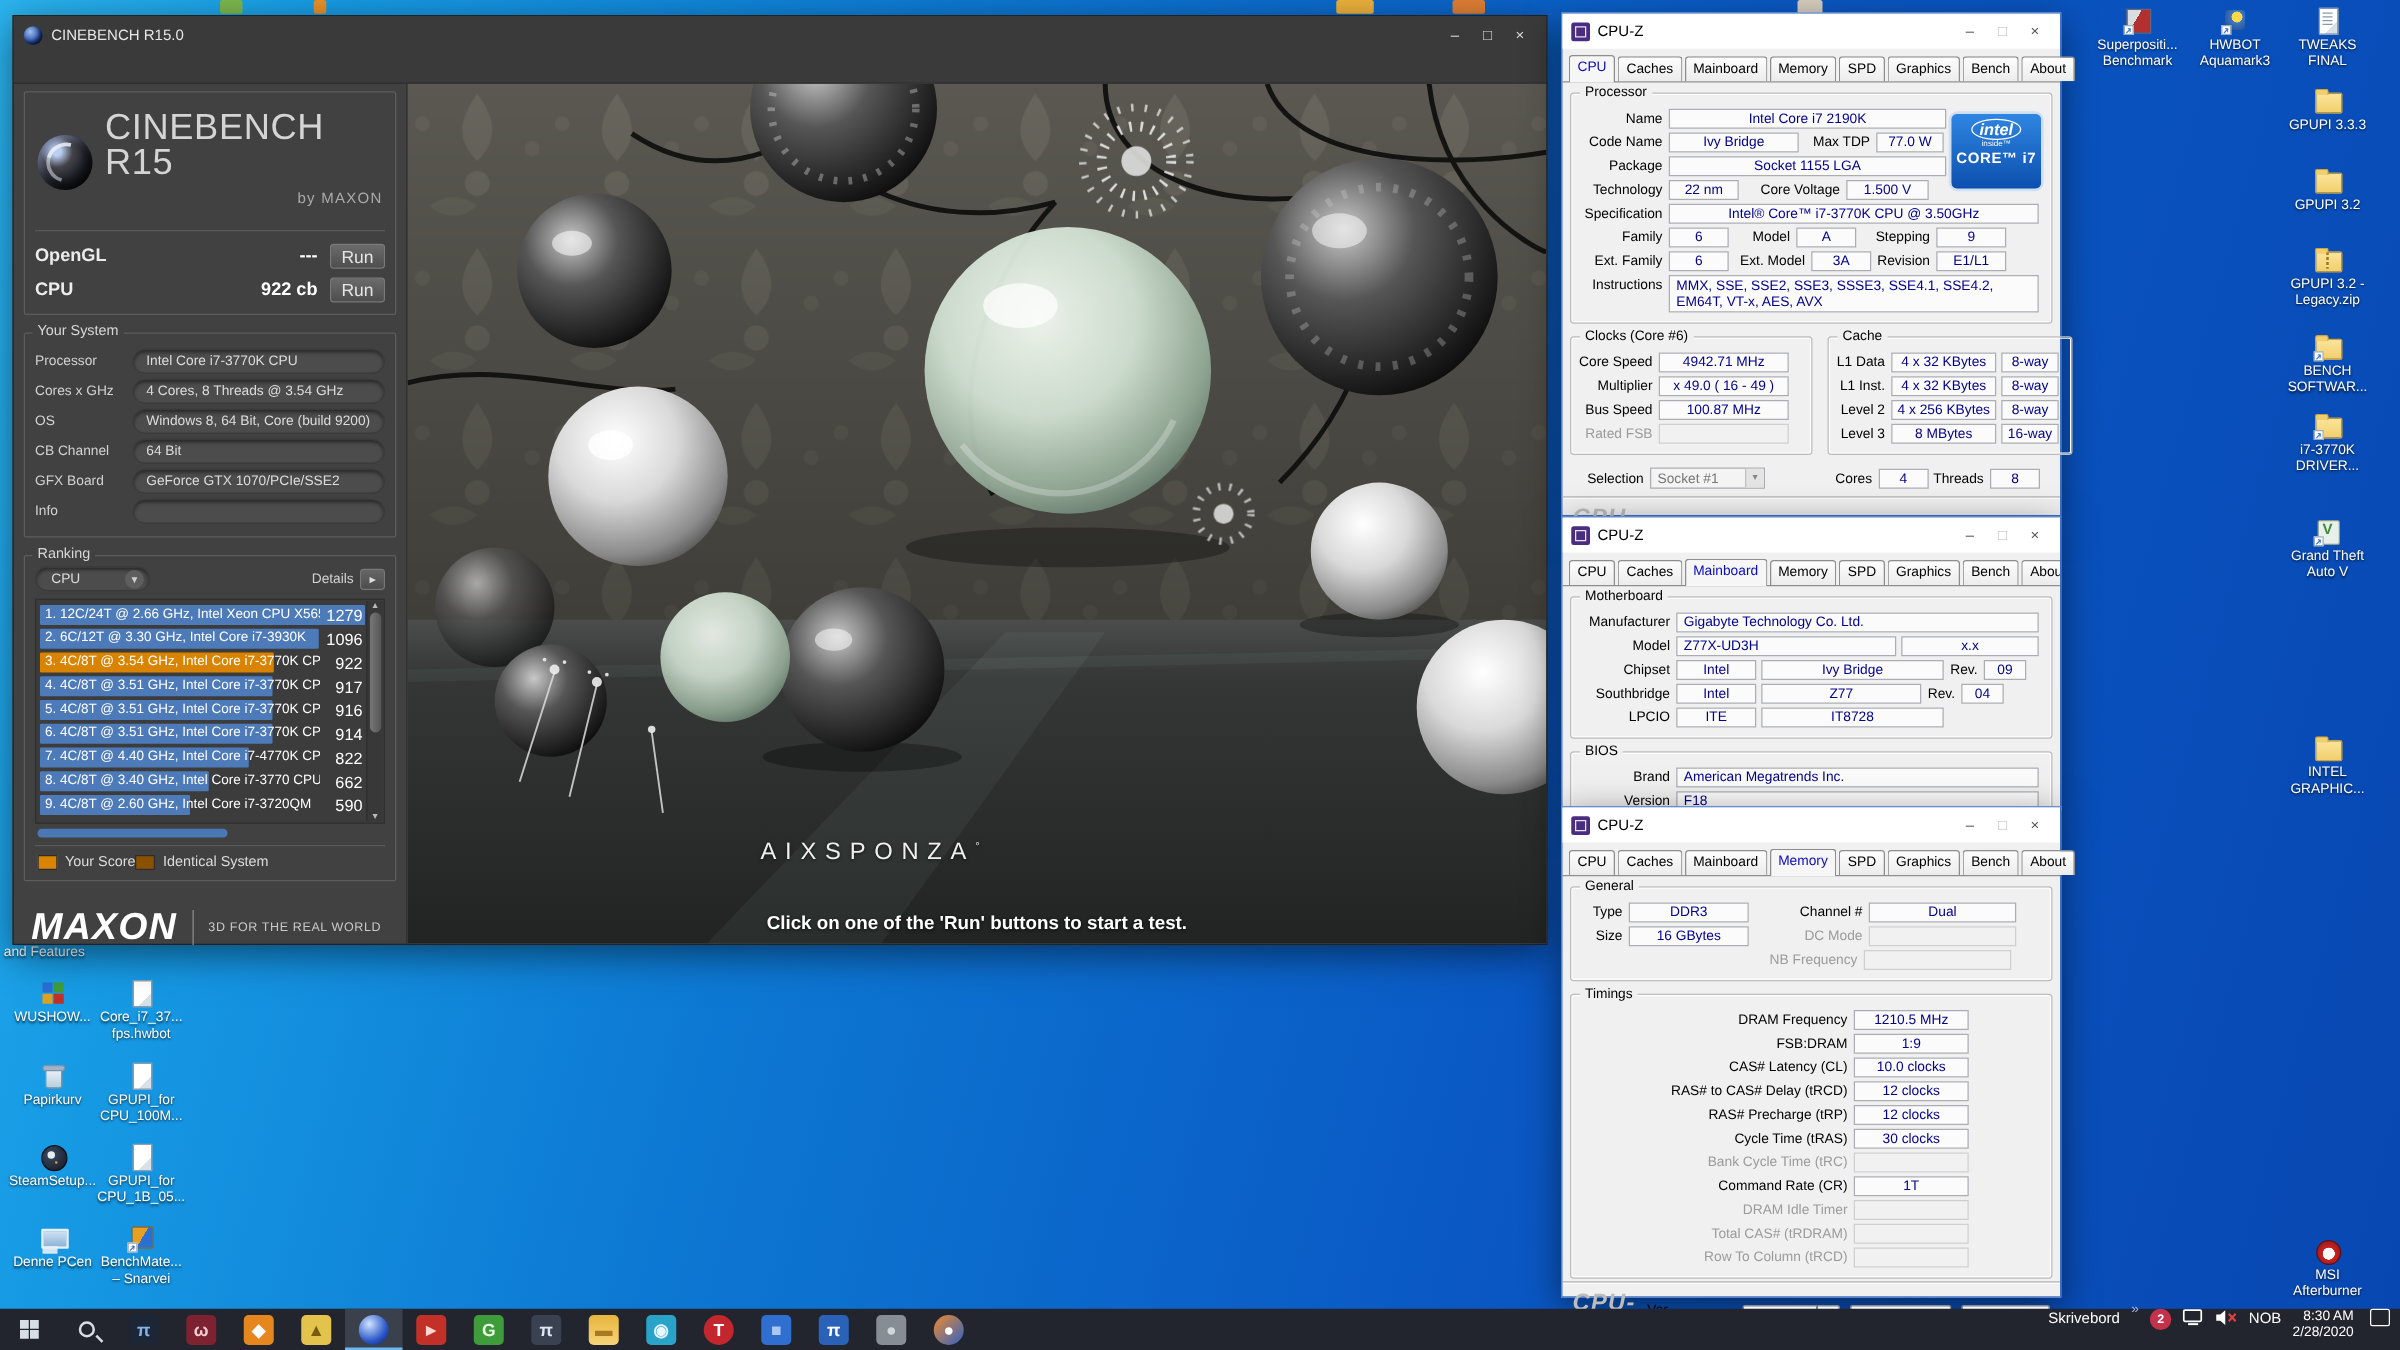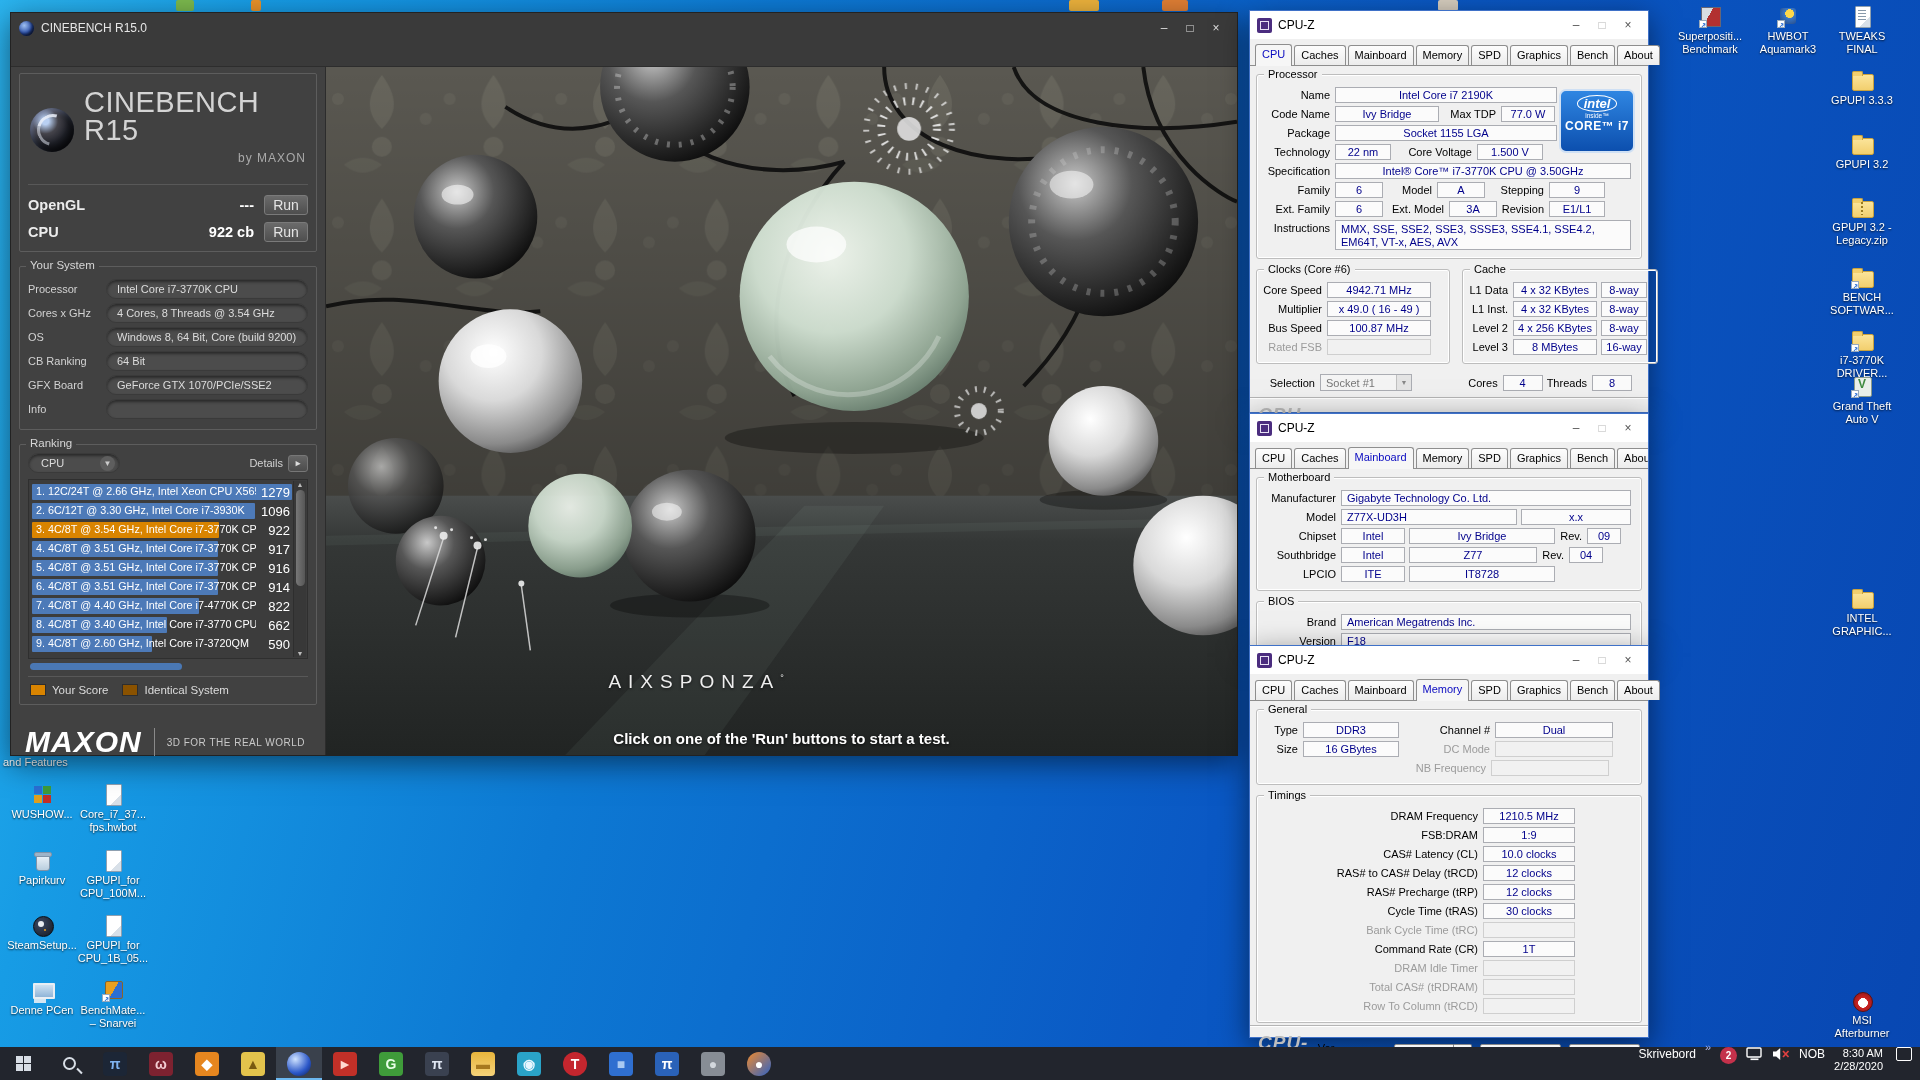--- a/index.html
+++ b/index.html
@@ -107,21 +107,21 @@
   .rk-list { border:1px solid #2f2f2f; background:#3c3c3c; padding:3px 15px 3px 3px; position:relative; height:180px; overflow:hidden; }
   .rk-vsb { position:absolute; right:1px; top:1px; bottom:1px; width:13px; background:#383838; border-left:1px solid #2e2e2e; display:flex; flex-direction:column; align-items:center; font-size:7px; color:#bbb; }
   .rk-vsb .thumb { width:9px; flex:0 0 96px; margin:2px 0; background:linear-gradient(90deg,#777,#565656); border-radius:5px; }
   .rk-row { position:relative; height:19px; margin:0 0 0 0; }
   .rk-bar { position:absolute; left:0; top:1px; bottom:2px; background:#4d7ab8; border-radius:1px; }
   .rk-row.self .rk-bar { background:#d98400; }
   .rk-text { position:absolute; left:4px; top:2px; right:36px; color:#fff; font-size:10.8px; white-space:nowrap; overflow:hidden; }
   .rk-score { position:absolute; right:2px; top:2px; width:32px; text-align:right; color:#fff; font-size:13px; }
   .rk-hsb { height:8px; margin:4px 2px 2px; }
   .rk-hsb i { display:block; width:55%; height:7px; background:#4a78b4; border-radius:4px; }
-  .rk-leg-row { display:flex; gap:14px; border-top:1px solid #585858; margin-top:5px; padding:7px 2px 2px; }
+  .rk-leg-row { display:flex; gap:0; border-top:1px solid #585858; margin-top:5px; padding:7px 2px 2px; }
   .rk-leg { display:flex; align-items:center; gap:6px; color:#dcdcdc; font-size:11.5px; }
   .rk-leg i { width:16px; height:12px; display:block; border:1px solid #2e2e2e; }
   .rk-leg em { font-style:normal; }
   .cb-foot { margin-top:16px; display:flex; align-items:center; gap:12px; padding:4px 6px; }
   .cb-maxon { color:#fff; font-size:30px; font-weight:800; letter-spacing:1px; font-style:italic; }
   .cb-foot i { width:1px; height:28px; background:#8a8a8a; }
   .cb-tag { color:#c9c9c9; font-size:10px; letter-spacing:.5px; }
   .cb-view { flex:1; position:relative; background:#4a4843; overflow:hidden; border-left:1px solid #2c2c2c; }
   .cb-view svg { position:absolute; inset:0; width:100%; height:100%; }
   .cb-watermark { position:absolute; left:31%; bottom:62px; color:#efefef; font-size:19px; letter-spacing:7px; text-shadow:0 1px 3px rgba(0,0,0,.6); }
@@ -299,21 +299,21 @@
       <span class="l1">BENCH</span>
       <span class="l2">SOFTWAR...</span>
     </div>
     <div class="dicon t-fshort" style="left: 1816px; top: 330px;">
       <span class="dic">
         <i></i>
       </span>
       <span class="l1">i7-3770K</span>
       <span class="l2">DRIVER...</span>
     </div>
-    <div class="dicon t-gta" style="left: 1816px; top: 376px;">
+    <div class="dicon t-gta" style="left: 1816px; top: 415px;">
       <span class="dic">
         <i></i>
       </span>
       <span class="l1">Grand Theft</span>
       <span class="l2">Auto V</span>
     </div>
     <div class="dicon t-folder" style="left: 1816px; top: 588px;">
       <span class="dic"><i></i></span>
       <span class="l1">INTEL</span>
       <span class="l2">GRAPHIC...</span>
@@ -373,21 +373,21 @@
             </div>
             <div class="cb-sys-row">
               <span class="sl">Cores x GHz</span>
               <span class="pill">4 Cores, 8 Threads @ 3.54 GHz</span>
             </div>
             <div class="cb-sys-row">
               <span class="sl">OS</span>
               <span class="pill">Windows 8, 64 Bit, Core (build 9200)</span>
             </div>
             <div class="cb-sys-row">
-              <span class="sl">CB Ranking</span>
+              <span class="sl">CB Channel</span>
               <span class="pill">64 Bit</span>
             </div>
             <div class="cb-sys-row">
               <span class="sl">GFX Board</span>
               <span class="pill">GeForce GTX 1070/PCIe/SSE2</span>
             </div>
             <div class="cb-sys-row">
               <span class="sl">Info</span>
               <span class="pill"></span>
             </div>

